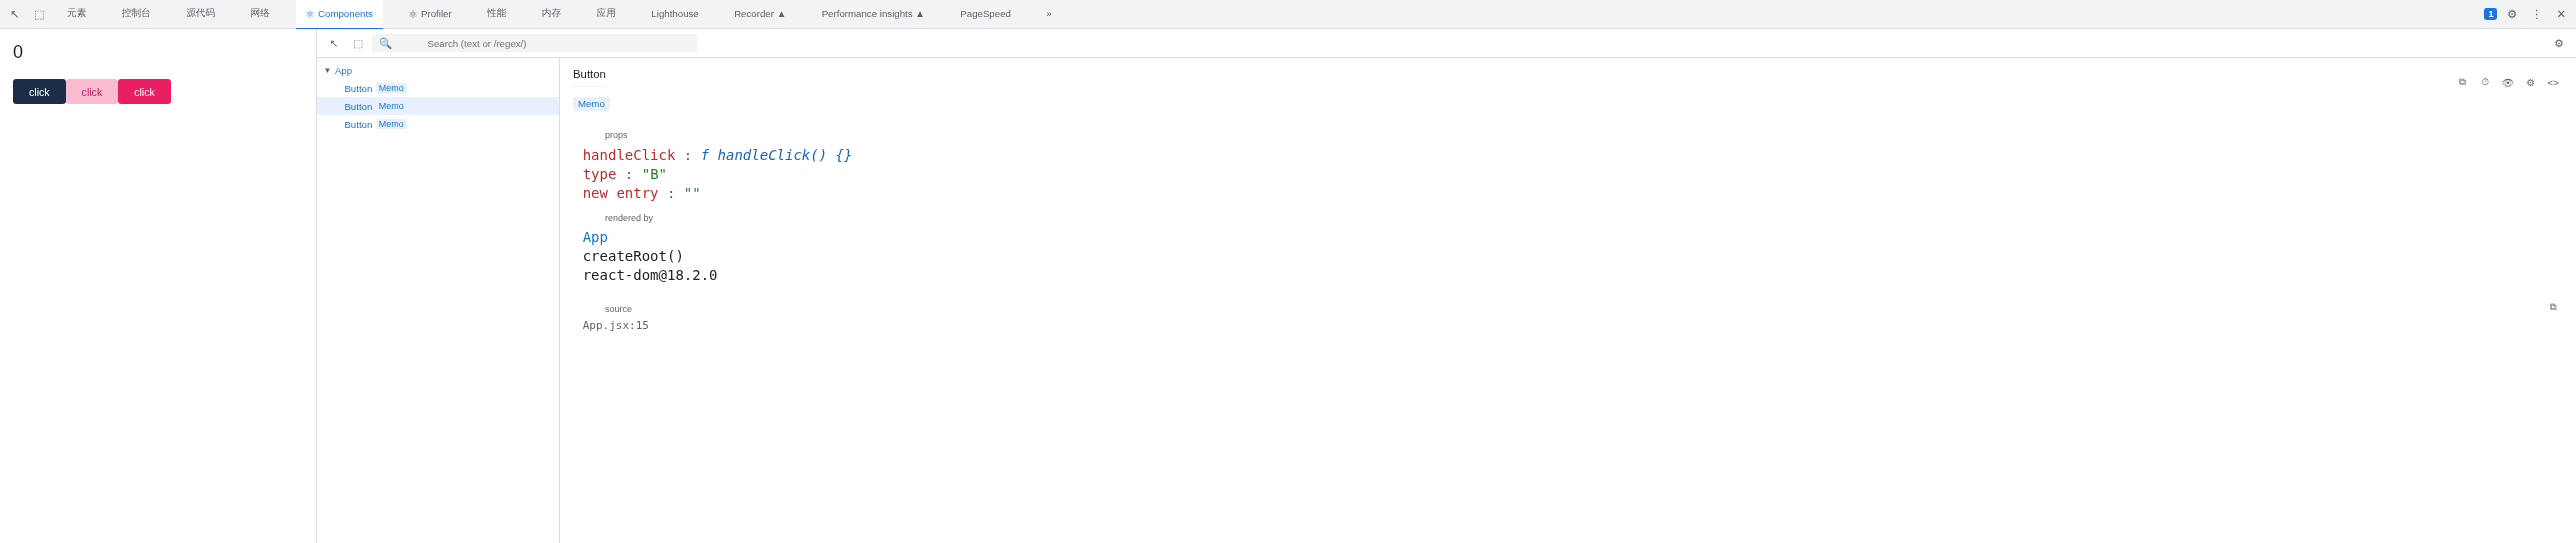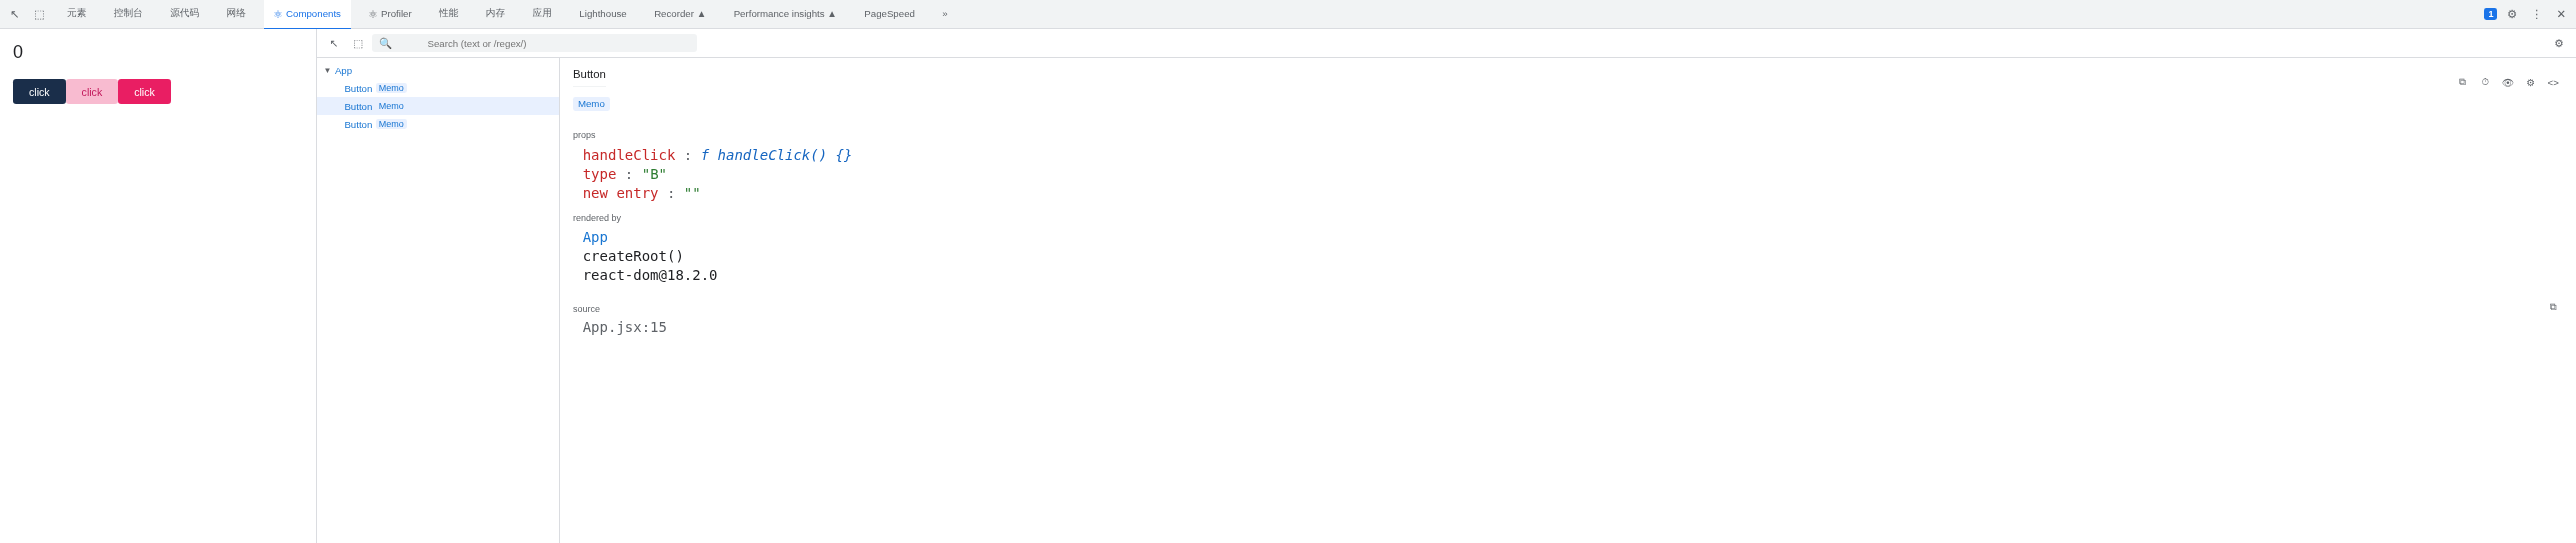--- a/index.html
+++ b/index.html
@@ -36,21 +36,21 @@
       align-items: center;
       justify-content: center;
       border-radius: 3.2px;
       cursor: pointer;
       color: #5f6368;
       font-size: 11.4px;
     }
     .tab-items {
       display: flex;
       align-items: center;
-      gap: 8px;
+      gap: 16px;
       margin-left: 6.5px;
     }
     .tab-item {
       padding: 0 9.7px;
       height: 29px;
       display: flex;
       align-items: center;
       cursor: pointer;
       color: #5f6368;
       font-size: 9.7px;
@@ -264,20 +264,21 @@
       font-size: 9.7px;
       margin-bottom: 9.7px;
     }
     .section-label {
       font-size: 9px;
       color: #5f6368;
       font-weight: 500;
       margin-bottom: 4.9px;
       margin-top: 9.7px;
       text-transform: lowercase;
+      margin-left: 32px;
     }
     .prop-line {
       font-family: 'Consolas', 'Monaco', monospace;
       font-size: 14px;
       padding: 1.6px 0 1.6px 9.7px;
       color: #202124;
     }
     .prop-key { color: #c62828; }
     .prop-fn { color: #1565c0; font-style: italic; }
     .prop-string { color: #2e7d32; }
@@ -285,21 +286,21 @@
     .prop-punct { color: #5f6368; }
     .rendered-by-section { margin-top: 9.7px; }
     .rendered-link {
       color: #1976d2;
       cursor: pointer;
       text-decoration: none;
     }
     .source-section { margin-top: 9.7px; }
     .source-value {
       font-family: 'Consolas', 'Monaco', monospace;
-      font-size: 14px;
+      font-size: 11px;
       color: #5f6368;
       padding-left: 9.7px;
     }
     .copy-icon {
       float: right;
       color: #5f6368;
       cursor: pointer;
       font-size: 10.6px;
     }
 

